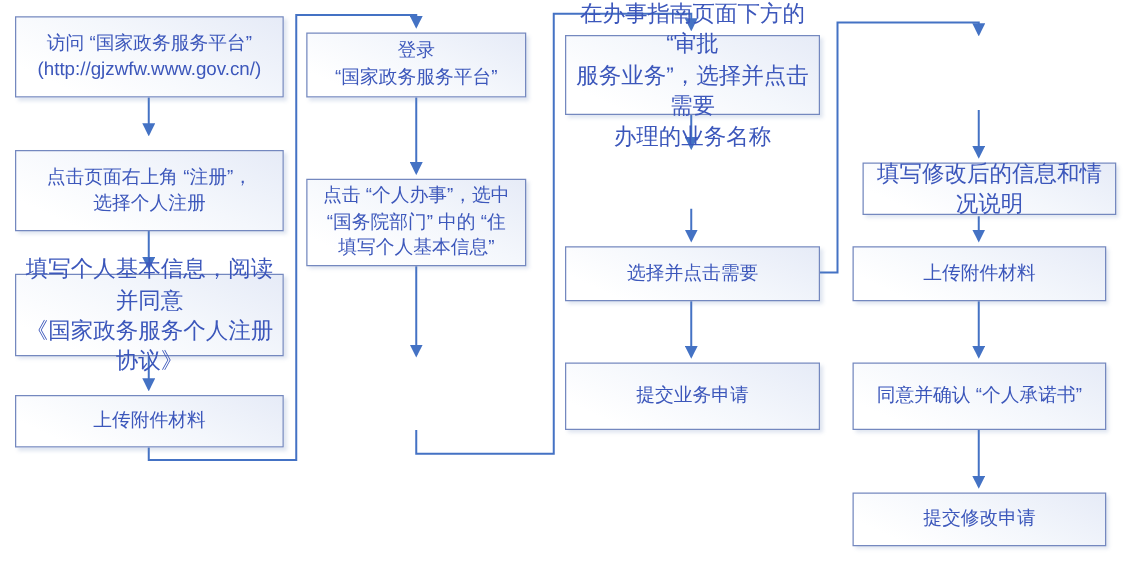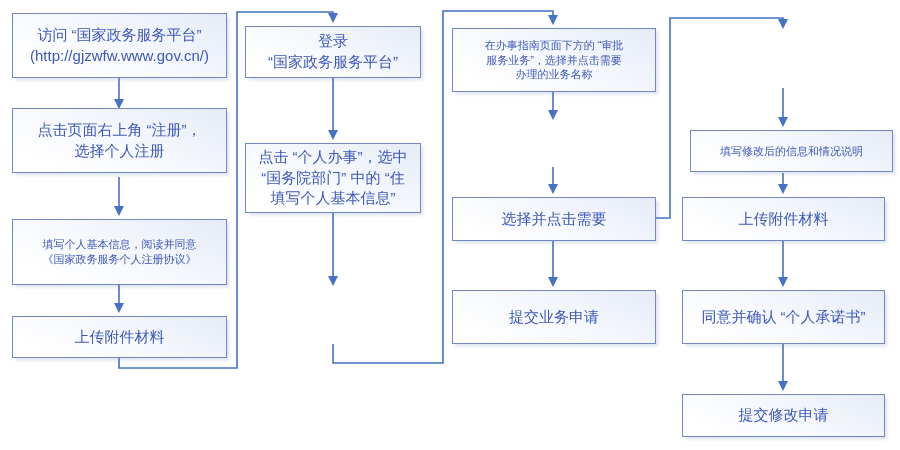--- a/index.html
+++ b/index.html
@@ -13,21 +13,21 @@
     position:absolute;box-sizing:border-box;
     border:1.4px solid #7488bf;
     background:linear-gradient(205deg,#e6ebf7 0%,#f4f7fc 45%,#ffffff 85%);
     color:#3c57bb;
     display:flex;align-items:center;justify-content:center;
     text-align:center;font-size:15px;line-height:1.38;
     white-space:pre-line;padding:2px 5px;
     box-shadow:2.5px 2.5px 3px rgba(110,135,185,0.22);
   }
   .node .label{display:block;width:100%;}
-  .sm{font-size:11px;line-height:1.36;}
+  .sm{font-size:18px;line-height:1.36;}
 </style>
 </head>
 <body>
 
 <div class="canvas">
 
   <svg class="connectors" viewBox="0 0 900 450">
     <defs>
       <marker id="arrow" viewBox="0 0 10 10" refX="8" refY="5" markerWidth="6.5" markerHeight="6.5" orient="auto-start-reverse">
         <path d="M0,0 L10,5 L0,10 z" fill="#4472c4"></path>
@@ -56,21 +56,21 @@
       <polyline points="783,173 783,192" marker-end="url(#arrow)"></polyline>
       <polyline points="783,241 783,285" marker-end="url(#arrow)"></polyline>
       <polyline points="783,344 783,389" marker-end="url(#arrow)"></polyline>
     </g>
   </svg>
 
   <div class="node" style="left:12px;top:13px;width:215px;height:65px">
     <span class="label">访问 “国家政务服务平台”
 (http://gjzwfw.www.gov.cn/)</span>
   </div>
-  <div class="node" style="left:12px;top:108px;width:215px;height:65px">
+  <div class="node" style="left:12px;top:120px;width:215px;height:65px">
     <span class="label">点击页面右上角 “注册”，
 选择个人注册</span>
   </div>
   <div class="node" style="left:12px;top:219px;width:215px;height:66px">
     <span class="label sm">填写个人基本信息，阅读并同意
 《国家政务服务个人注册协议》</span>
   </div>
   <div class="node" style="left:12px;top:316px;width:215px;height:42px">
     <span class="label">上传附件材料</span>
   </div>

